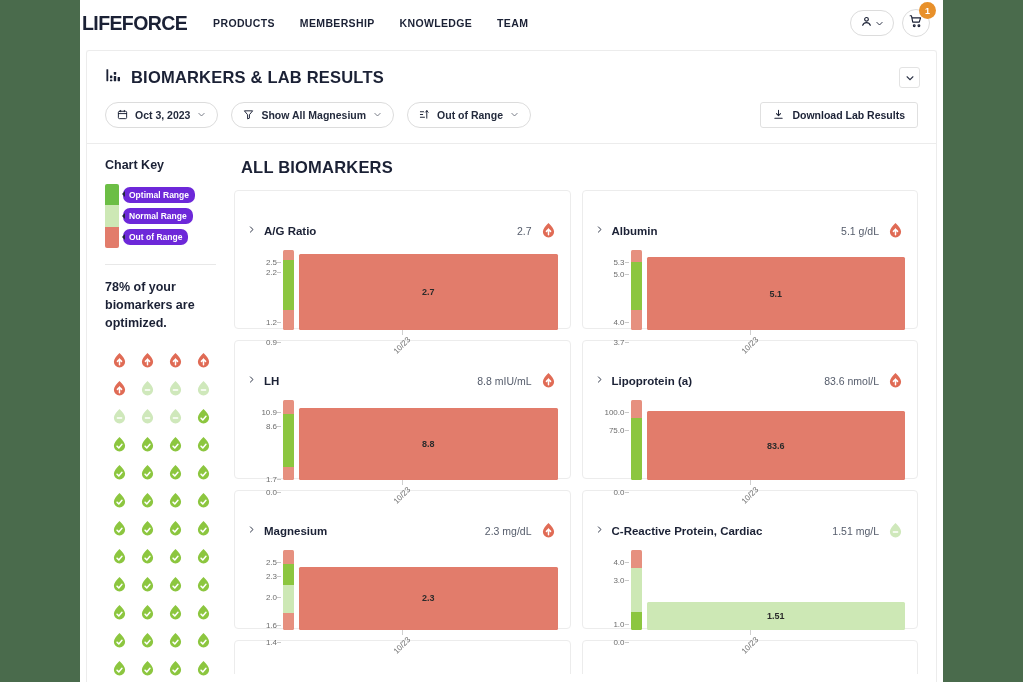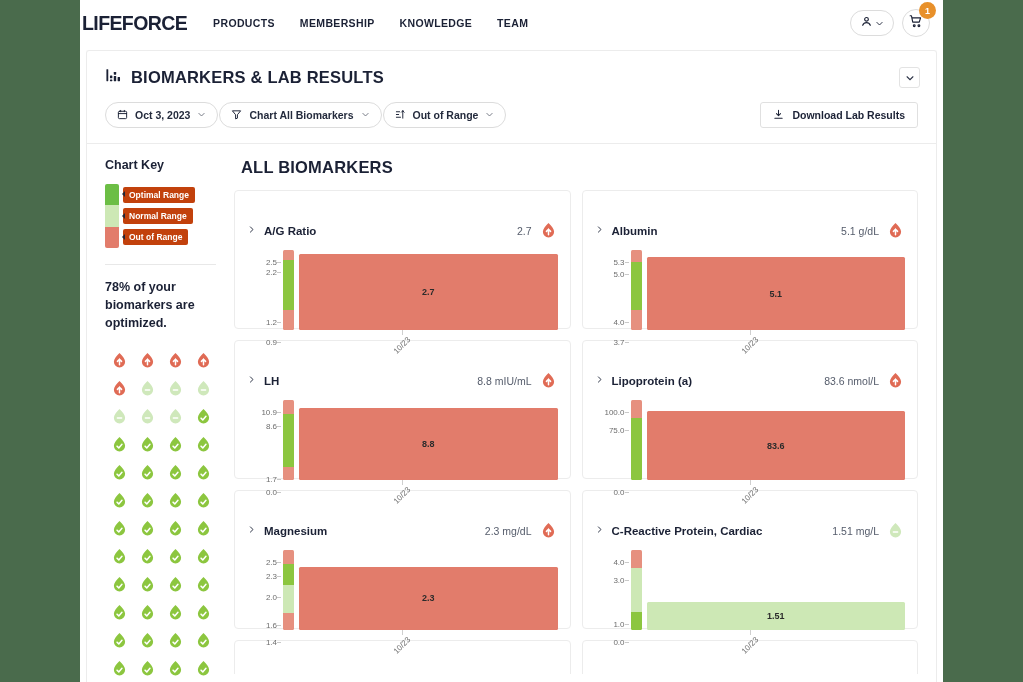--- a/index.html
+++ b/index.html
@@ -24,36 +24,36 @@
 
   
   .panelwrap { position:absolute; left:6px; top:50px; right:6px; bottom:-4px; background:#fbfbfb; }
   .panel { position:absolute; left:0; top:0; right:0; bottom:0; background:#fff; border:1px solid #ececec; border-radius:3px; overflow:hidden; }
 
   .panelhead { padding:16px 18px 0 18px; position:relative; }
   .titlerow { display:flex; align-items:center; gap:9px; }
   .title { font-size:16.5px; font-weight:700; letter-spacing:0.2px; color:#1b2135; }
   .collapse { position:absolute; right:16px; top:16px; width:21px; height:21px; border:1px solid #e3e3e3; border-radius:3px; display:flex; align-items:center; justify-content:center; cursor:pointer; background:#fff; }
 
-  .filterrow { display:flex; align-items:center; gap:1px; padding:14px 18px 15px 18px; position:relative; }
+  .filterrow { display:flex; align-items:center; gap:13px; padding:14px 18px 15px 18px; position:relative; }
   .chip { height:26px; border:1px solid #dcdcdc; border-radius:14px; display:flex; align-items:center; gap:7px; padding:0 11px; font-size:10.5px; font-weight:700; color:#242b3d; background:#fff; cursor:pointer; white-space:nowrap; }
   .chip .cv { opacity:.65; }
   .dlbtn { position:absolute; right:18px; top:14px; height:26px; border:1px solid #e0e0e0; border-radius:3px; display:flex; align-items:center; gap:8px; padding:0 12px; font-size:10.5px; font-weight:700; color:#1b2135; background:#fff; cursor:pointer; }
   .hrule { height:1px; background:#ececec; margin:0; }
 
   
   .body { display:flex; height:calc(100% - 104px); }
   .sidebar { width:137px; padding:14px 0 0 18px; flex:none; }
   .content { flex:1; padding:14px 18px 0 10px; overflow:hidden; }
 
   .ckey { font-size:12.5px; font-weight:600; color:#1b2135; margin-bottom:12px; }
   .keywrap { position:relative; width:122px; height:64px; margin-bottom:16px; }
   .keybar { position:absolute; left:0; top:0; width:14px; height:64px; border-radius:2px; overflow:hidden; }
   .keyseg { width:100%; }
-  .ktag { position:absolute; left:18px; background:#c2410c; color:#fff; font-size:8.5px; font-weight:600; padding:3px 6px; border-radius:2px; white-space:nowrap; }
+  .ktag { position:absolute; left:18px; background:#6d28d9; color:#fff; font-size:8.5px; font-weight:600; padding:3px 6px; border-radius:7px; white-space:nowrap; }
   .ktag:before { content:""; position:absolute; left:-4px; top:50%; margin-top:-3.5px; border:3.5px solid transparent; border-right-color:#222a3c; }
   .sbrule { height:1px; background:#e8e8e8; width:111px; margin:4px 0 13px 0; }
   .optext { font-size:12.5px; font-weight:600; line-height:1.45; color:#1b2135; width:104px; margin-bottom:14px; }
 
   .iconsgrid { display:grid; grid-template-columns:repeat(4, 28px); gap:0px 0px; width:112px; }
   .bicon { width:28px; height:28px; display:flex; align-items:center; justify-content:center; }
   .drop { width:19px; height:19px; position:relative; display:flex; align-items:center; justify-content:center; }
   .drop svg { position:absolute; inset:0; }
 
   .allhead { font-size:16.5px; font-weight:700; letter-spacing:.2px; color:#1b2135; margin:0 0 13px 7px; }
@@ -157,21 +157,21 @@
                 <path d="M5 9l7 7 7-7"></path>
               </svg>
         </span>
       </div>
       <div class="chip">
         <span>
           <svg width="11" height="11" viewBox="0 0 24 24" fill="none" stroke="#1b2135" stroke-width="2.1" stroke-linejoin="round">
                 <path d="M3 4h18l-7 8.5V20l-4 1.5v-9z"></path>
               </svg>
         </span>
-        <span>Chart All Biomarkers</span>
+        <span>Show All Magnesium</span>
         <span class="cv">
           <svg width="9" height="9" viewBox="0 0 24 24" fill="none" stroke="#1b2135" stroke-width="2.4" stroke-linecap="round">
                 <path d="M5 9l7 7 7-7"></path>
               </svg>
         </span>
       </div>
       <div class="chip">
         <span>
           <svg width="11" height="11" viewBox="0 0 24 24" fill="none" stroke="#1b2135" stroke-width="2.1" stroke-linecap="round">
                 <path d="M3 6h7M3 12h5M3 18h9M17 4v16M17 4l-3 3M17 4l3 3"></path>

